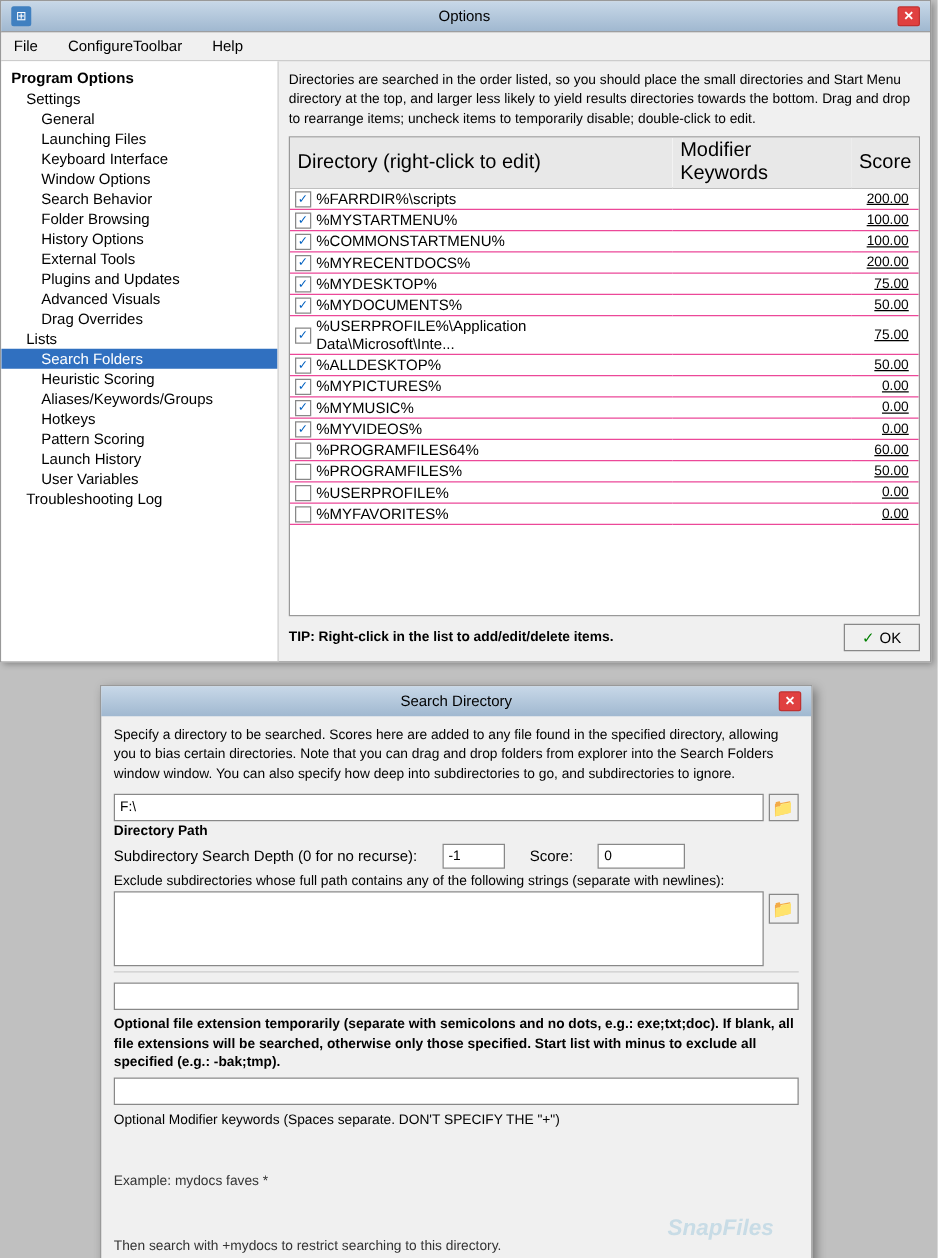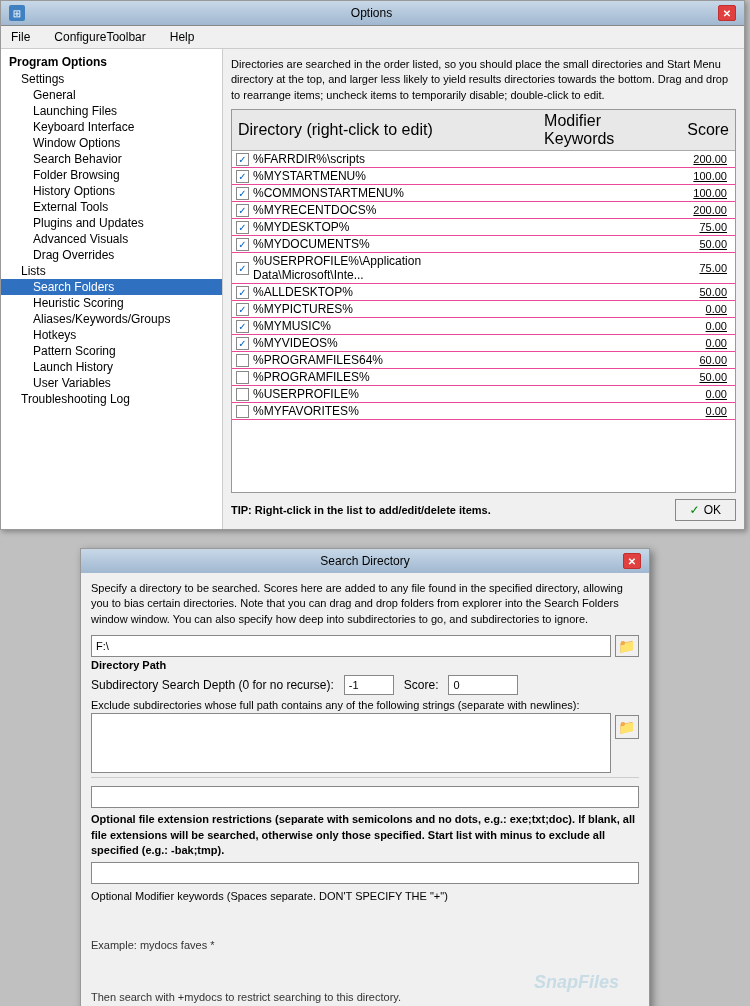--- a/index.html
+++ b/index.html
@@ -235,21 +235,21 @@
     }
     .field-label {
       font-size: 11px;
       margin-bottom: 4px;
       color: #000;
       font-weight: bold;
     }
     .depth-score-row {
       display: flex;
       align-items: center;
-      gap: 10px;
+      gap: 20px;
       margin: 4px 0;
       font-size: 11px;
     }
     .small-input {
       width: 50px;
       height: 20px;
       border: 1px solid #888;
       padding: 1px 4px;
       font-size: 11px;
       background: #fff;
@@ -599,21 +599,21 @@
     <div class="exclude-label">Exclude subdirectories whose full path contains any of the following strings (separate with newlines):</div>
     <div class="textarea-row">
       <textarea class="exclude-textarea" style=""></textarea>
       <button class="browse-btn" style="height:24px; align-self:flex-start; margin-top:2px;">📁</button>
     </div>
 
     <hr class="section-divider">
 
     
     <input class="ext-input" type="text" placeholder="" style="">
-    <div class="field-label" style="font-size:11px; line-height:1.4; margin-bottom:4px;">Optional file extension restrictions (separate with semicolons and no dots, e.g.: exe;txt;doc).  If blank, all file extensions will be searched, otherwise only those specified.  Start list with minus to exclude all specified (e.g.: -bak;tmp).</div>
+    <div class="field-label" style="font-size:11px; line-height:1.4; margin-bottom:4px;">Optional file extension temporarily (separate with semicolons and no dots, e.g.: exe;txt;doc).  If blank, all file extensions will be searched, otherwise only those specified.  Start list with minus to exclude all specified (e.g.: -bak;tmp).</div>
 
     
     <input class="modifier-input" type="text" style="">
     <div class="modifier-label">Optional Modifier keywords (Spaces separate. DON'T SPECIFY THE "+")</div>
     <div class="example-text">Example: mydocs faves *</div>
     <div class="example-text">Then search with +mydocs to restrict searching to this directory.</div>
 
     
     <div class="dialog-buttons">
       <button class="cancel-btn">

